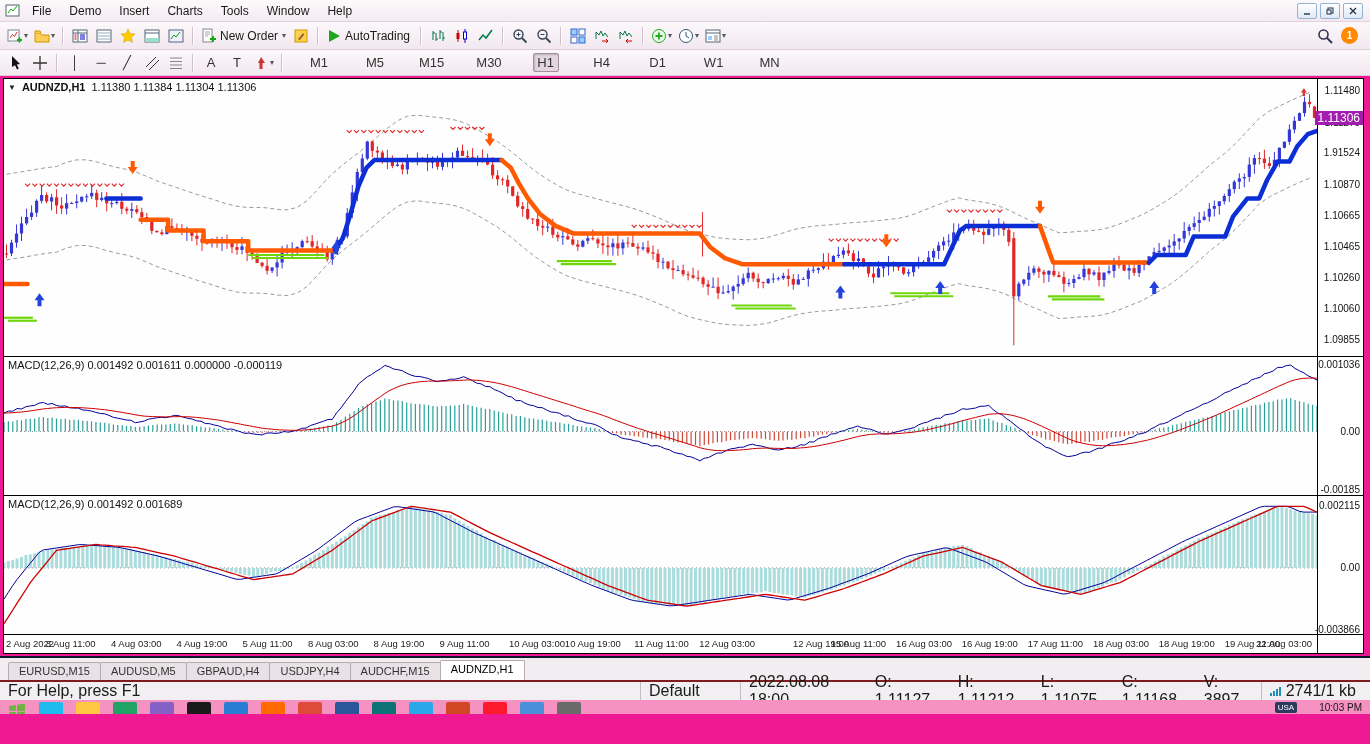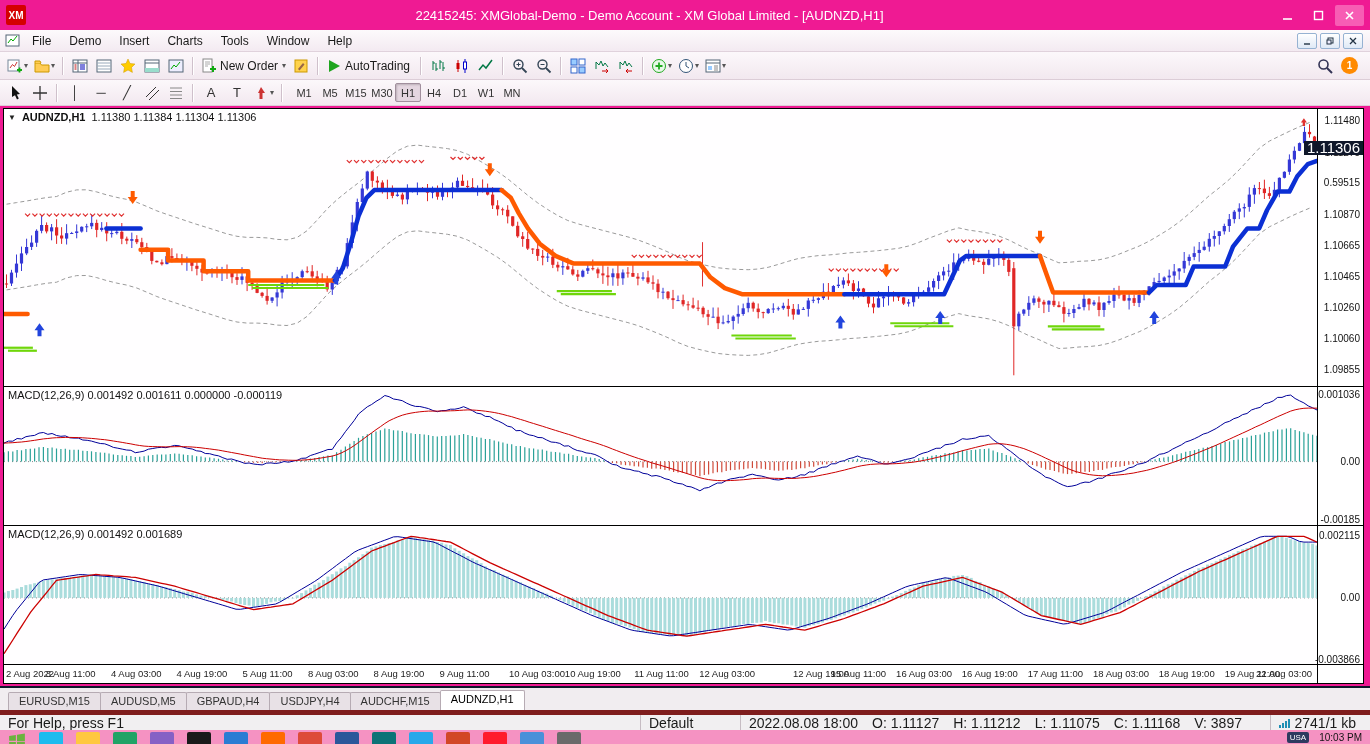--- a/index.html
+++ b/index.html
@@ -30,87 +30,66 @@
   .t2{height:26px}
   .tbtn{height:22px;min-width:24px;display:flex;align-items:center;justify-content:center;padding:0 2px;border:1px solid transparent;border-radius:2px}
   .tbtn svg{width:16px;height:16px}
   .tbtn .lbl{font-size:12px;color:#1a1a1a;margin:0 3px}
   .caret{font-size:8px;color:#555;margin-left:1px}
   .sep{width:2px;height:18px;border-left:1px solid #cfc0cb;border-right:1px solid #ffffff;margin:0 4px;flex:none}
   .spacer{flex:1}
   .notif{width:17px;height:17px;border-radius:50%;background:#ff8a00;color:#fff;font-size:10px;font-weight:bold;display:flex;align-items:center;justify-content:center;margin:0 8px 0 4px}
   .glyph{font-size:13px;color:#333;width:20px;text-align:center}
   #tf-buttons{display:flex;margin-left:4px}
-  .tfbtn{min-width:26px;height:19px;font-size:11px;color:#333;display:flex;align-items:center;justify-content:center;border:1px solid transparent;margin:0 0;border-radius:2px}
+  .tfbtn{min-width:26px;height:19px;font-size:13px;color:#333;display:flex;align-items:center;justify-content:center;border:1px solid transparent;margin:0 15px;border-radius:2px}
   .tfbtn.active{background:#e4d6e0;border-color:#a18f9d;box-shadow:inset 1px 1px 2px rgba(0,0,0,.18)}
 
   
   .client{height:580px;flex:none;background:#ef1a93;padding:2px 6px 2px 3px}
   .chart-grid{display:grid;grid-template-columns:minmax(0,1fr) 46px;grid-template-rows:278px 139px 139px 18px;height:576px;border:1px solid #000;background:#fff}
   .panel{position:relative}
   .plot{border-bottom:1px solid #000;background:#fffeff;overflow:hidden}
   .plot svg{position:absolute;top:0;left:0}
   .axis{border-left:1px solid #000;border-bottom:1px solid #000;background:#fff}
   .timebar{position:relative;background:#fff;overflow:hidden}
   .tcorner{border-left:1px solid #000;background:#fff}
   .panel-label{position:absolute;top:2px;left:4px;font-size:11px;color:#111;display:flex;gap:6px;align-items:center;z-index:3}
   .tri{font-size:8px;color:#222}
   .axlabel{position:absolute;right:3px;font-size:10px;color:#111;white-space:nowrap}
-  .badge{position:absolute;right:0;background:#0f172a;color:#fff;font-size:15px;line-height:14px;padding:0 3px;z-index:4}
+  .badge{position:absolute;right:0;background:#a21caf;color:#fff;font-size:12px;line-height:14px;padding:0 3px;z-index:4}
   .timelabel{position:absolute;top:3px;font-size:9.5px;color:#222;white-space:nowrap}
 
   
   .tabbar{height:24px;flex:none;background:#f1edf0;border-top:2px solid #0f172a;display:flex;align-items:flex-end;padding:0 8px}
   .tab{font-size:11px;color:#333;padding:2px 10px 3px;background:#e8e1e6;border:1px solid #b6abb3;border-bottom:none;margin-right:-1px;border-radius:2px 2px 0 0;height:18px;white-space:nowrap}
   .tab.active{background:#fff;color:#000;height:20px;position:relative;z-index:2}
 
   
-  .statusbar{height:20px;flex:none;background:#f1eff1;border-top:5px solid #7f1d1d;display:flex;align-items:center;font-size:14px;color:#1a1a1a}
+  .statusbar{height:20px;flex:none;background:#f1eff1;border-top:2px solid #7f1d1d;display:flex;align-items:center;font-size:16px;color:#1a1a1a}
   .st{padding:0 8px;height:100%;display:flex;align-items:center}
   .st.help{width:640px}
   .st.profile{width:100px;border-left:1px solid #c6bcc3}
   .st.info{flex:1;border-left:1px solid #c6bcc3;gap:14px}
   .st.traffic{border-left:1px solid #c6bcc3;gap:5px;padding-right:14px}
   .sigbars{display:flex;align-items:flex-end;gap:1px;height:10px}
   .sigbars i{display:block;width:2px;background:#1f8fb4}
 
   
   .taskbar{height:14px;flex:none;background:#f592c2;display:flex;align-items:flex-start;gap:13px;padding:2px 8px 0;overflow:hidden}
   .tstart{width:18px;height:16px;flex:none}
   .ticon{width:24px;height:16px;border-radius:2px;flex:none}
-  .tray{margin-left:auto;display:flex;gap:10px;align-items:center}
+  .tray{margin-left:auto;display:flex;gap:22px;align-items:center}
   .lang{background:#2d3a5f;color:#fff;font-size:8px;padding:1px 3px;border-radius:2px;line-height:9px}
   .clock{font-size:10px;color:#141414;white-space:nowrap}
 </style>
 </head>
 <body>
 
 <div class="screen">
 
-  <div class="titlebar">
-    <span class="xm-logo">XM</span>
-    <span class="title-text">22415245: XMGlobal-Demo - Demo Account - XM Global Limited - [AUDNZD,H1]</span>
-    <span class="win-btns">
-      <span class="wbtn">
-          <svg viewBox="0 0 11 11">
-            <path d="M1 9h9" stroke="#fff" stroke-width="1.6"></path>
-          </svg>
-        </span>
-      <span class="wbtn">
-          <svg viewBox="0 0 11 11">
-            <rect x="1.5" y="1.5" width="8" height="8" fill="none" stroke="#fff" stroke-width="1.4"></rect>
-          </svg>
-        </span>
-      <span class="wbtn close">
-          <svg viewBox="0 0 11 11">
-            <path d="M2 2l7 7M9 2l-7 7" stroke="#fff" stroke-width="1.6"></path>
-          </svg>
-        </span>
-    </span>
-  </div>
 
   <div class="menubar">
     <span class="doc-icon">
         <svg viewBox="0 0 16 16">
           <rect x="1" y="2" width="13" height="11" fill="#fff" stroke="#567"></rect>
           <path d="M3 10l3-4 2 2 4-5" stroke="#0a0" fill="none"></path>
         </svg>
       </span>
     <nav id="menu-items">
         <span class="menu-item">File</span>
@@ -930,21 +909,21 @@
           </svg>
         <div class="panel-label">
           <span class="tri">▼</span>
           <b>AUDNZD,H1</b>
           <span>1.11380 1.11384 1.11304 1.11306</span>
         </div>
       </div>
       <div class="panel axis" id="main-axis">
           <span class="axlabel" style="top: 6.24309px;">1.11480</span>
           <span class="axlabel" style="top: 37.616px;">1.11275</span>
-          <span class="axlabel" style="top: 68.2238px;">0.59515</span>
+          <span class="axlabel" style="top: 68.2238px;">1.91524</span>
           <span class="axlabel" style="top: 99.5967px; margin-left: 40px;">1.10870</span>
           <span class="axlabel" style="top: 130.97px;">1.10665</span>
           <span class="axlabel" style="top: 161.577px;">1.10465</span>
           <span class="axlabel" style="top: 192.95px;">1.10260</span>
           <span class="axlabel" style="top: 223.558px;">1.10060</span>
           <span class="axlabel" style="top: 254.931px;">1.09855</span>
           <span class="badge" style="top: 31.8718px;">1.11306</span>
         </div>
 
       <div class="panel plot" id="macd1-plot">

